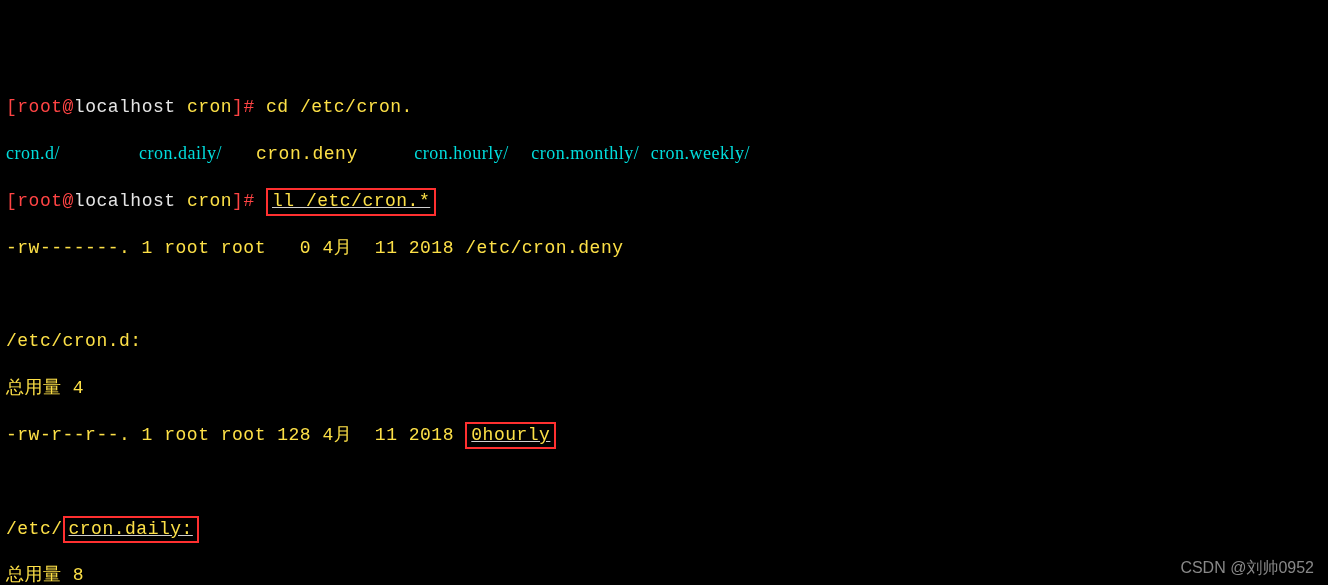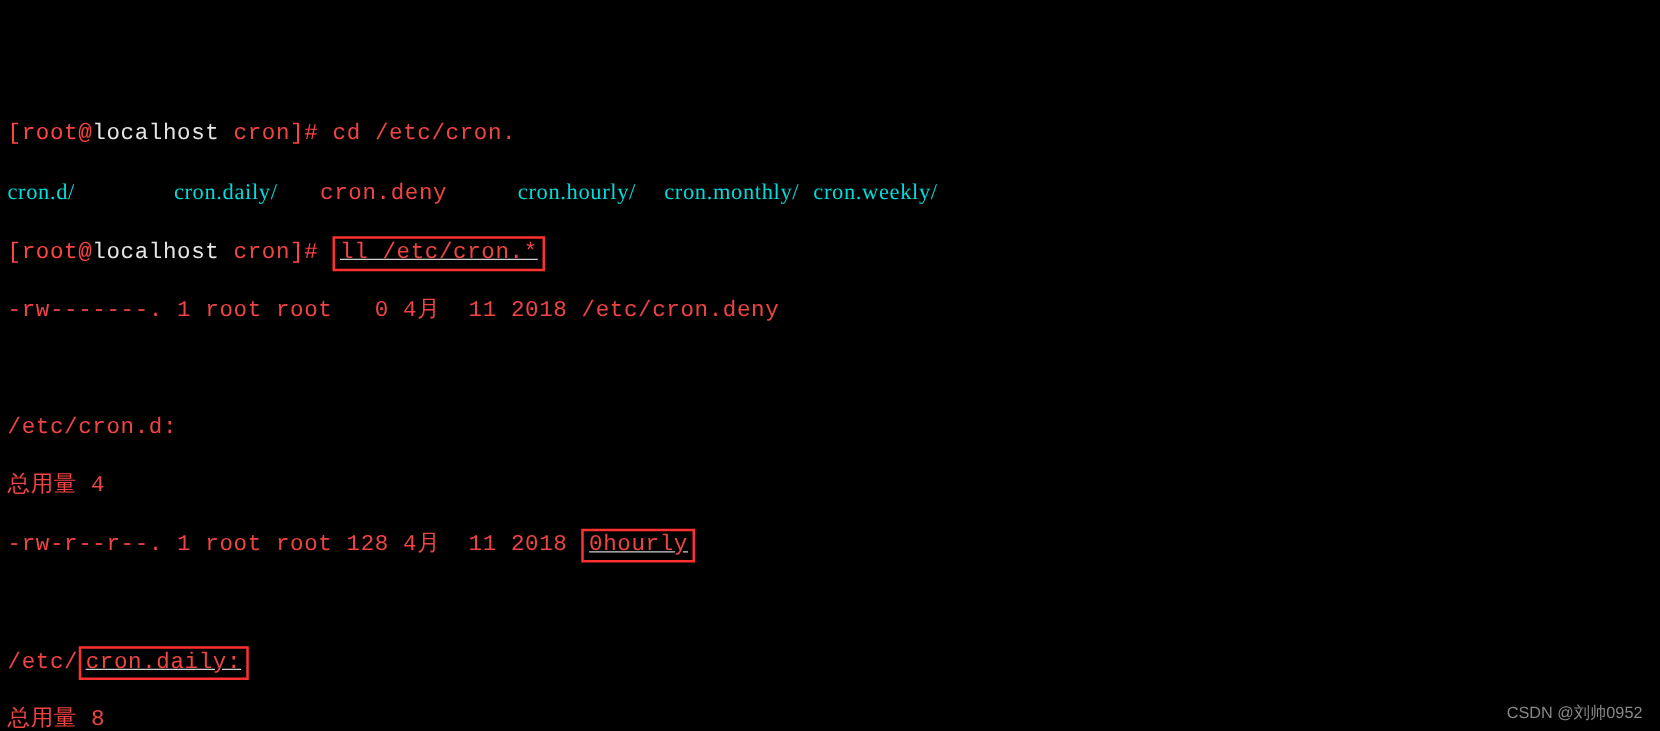--- a/index.html
+++ b/index.html
@@ -12,35 +12,35 @@
       padding: 2px 6px;
       width: 1328px;
       height: 585px;
       overflow: hidden;
       letter-spacing: 0.5px;
       white-space: pre;
     }
     .red { color: #ff4444; }
     .magenta { color: #e5e5e5; }
     .cyan { color: #00dddd; font-family: Liberation Serif, serif; }
-    .white { color: #ef4444; }
+    .white { color: #fde047; }
     .line { display: block; position: relative; }
     .box {
       border: 2px solid #ff3030;
       padding: 0 4px;
       display: inline-block;
       margin: -2px 0;
       text-decoration: underline;
     }
     .watermark {
       position: absolute;
       bottom: 6px;
       right: 14px;
       color: #888;
-      font-size: 13px;
+      font-size: 16px;
       font-family: sans-serif;
       letter-spacing: 0;
     }
   </style>
 </head>
 <body>
 
 
 
 <span class="line"><span class="red">[</span><span class="red">root</span><span class="red">@</span><span class="magenta">localhost</span><span class="white"> <span>cron</span></span><span class="red">]# </span><span class="white">cd /etc/cron.</span></span>

